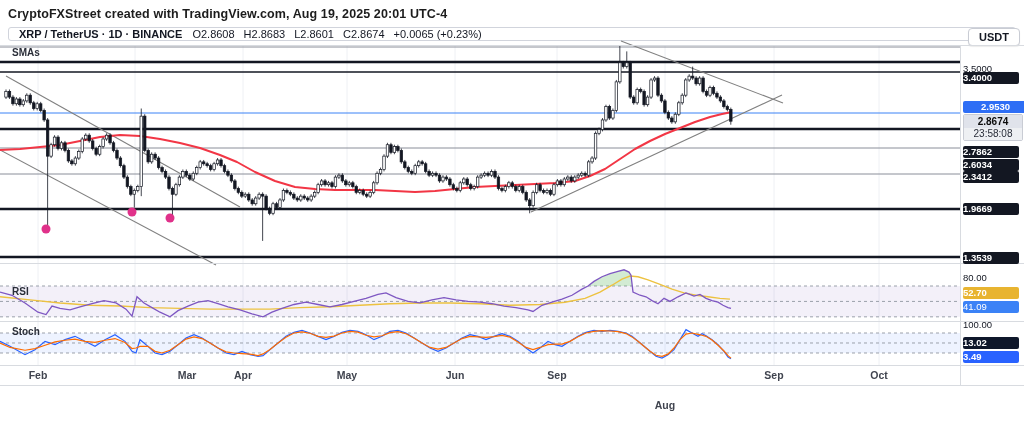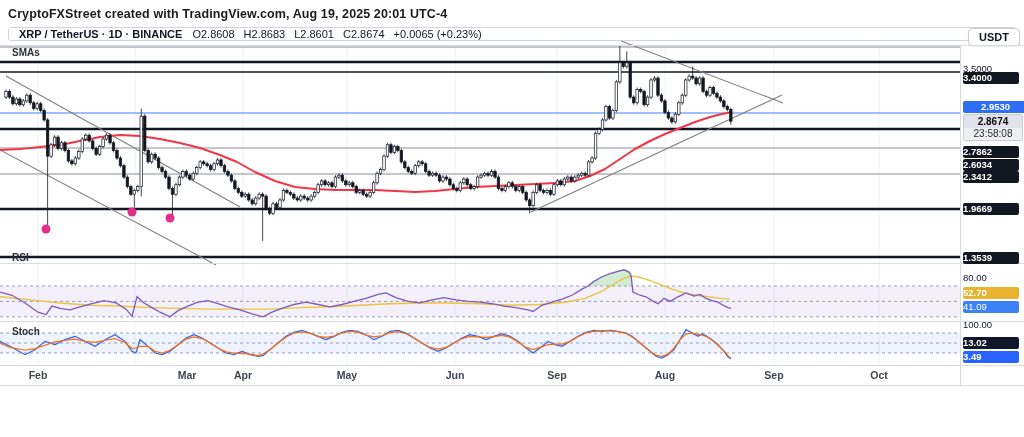--- a/index.html
+++ b/index.html
@@ -43,21 +43,21 @@
     <span class="sym">XRP / TetherUS · 1D · BINANCE</span>
     <span class="v">O2.8608</span>
     <span class="v">H2.8683</span>
     <span class="v">L2.8601</span>
     <span class="v">C2.8674</span>
     <span class="v">+0.0065 (+0.23%)</span>
   </div>
   <div class="usdt-btn">USDT</div>
 
   <div class="pane-label" style="left:12px;top:47px;">SMAs</div>
-  <div class="pane-label" style="left:12px;top:252px;">RSI</div>
+  <div class="pane-label" style="left:12px;top:286px;">RSI</div>
   <div class="pane-label" style="left:12px;top:326px;">Stoch</div>
 
   <svg id="chart-svg" class="layer" width="1024" height="437">
       <defs>
         <clipPath id="clip-main">
           <rect x="0" y="46" width="960" height="217"></rect>
         </clipPath>
         <clipPath id="clip-rsi">
           <rect x="0" y="264" width="960" height="57"></rect>
         </clipPath>
@@ -554,18 +554,18 @@
         <div class="t">23:58:08</div>
       </div>
     </div>
   <div id="xaxis-layer">
       <div class="xlabel" style="left: 38px;">Feb</div>
       <div class="xlabel" style="left: 151px; margin-left: 36px;">Mar</div>
       <div class="xlabel" style="left: 243px;">Apr</div>
       <div class="xlabel" style="left: 347px;">May</div>
       <div class="xlabel" style="left: 455px;">Jun</div>
       <div class="xlabel" style="left: 557px;">Sep</div>
-      <div class="xlabel" style="left: 665px;">Aug</div>
+      <div class="xlabel" style="left: 665px; margin-top: 30px;">Aug</div>
       <div class="xlabel" style="left: 774px;">Sep</div>
       <div class="xlabel" style="left: 879px;">Oct</div>
     </div>
 
 </div>
 
 </body></html>

